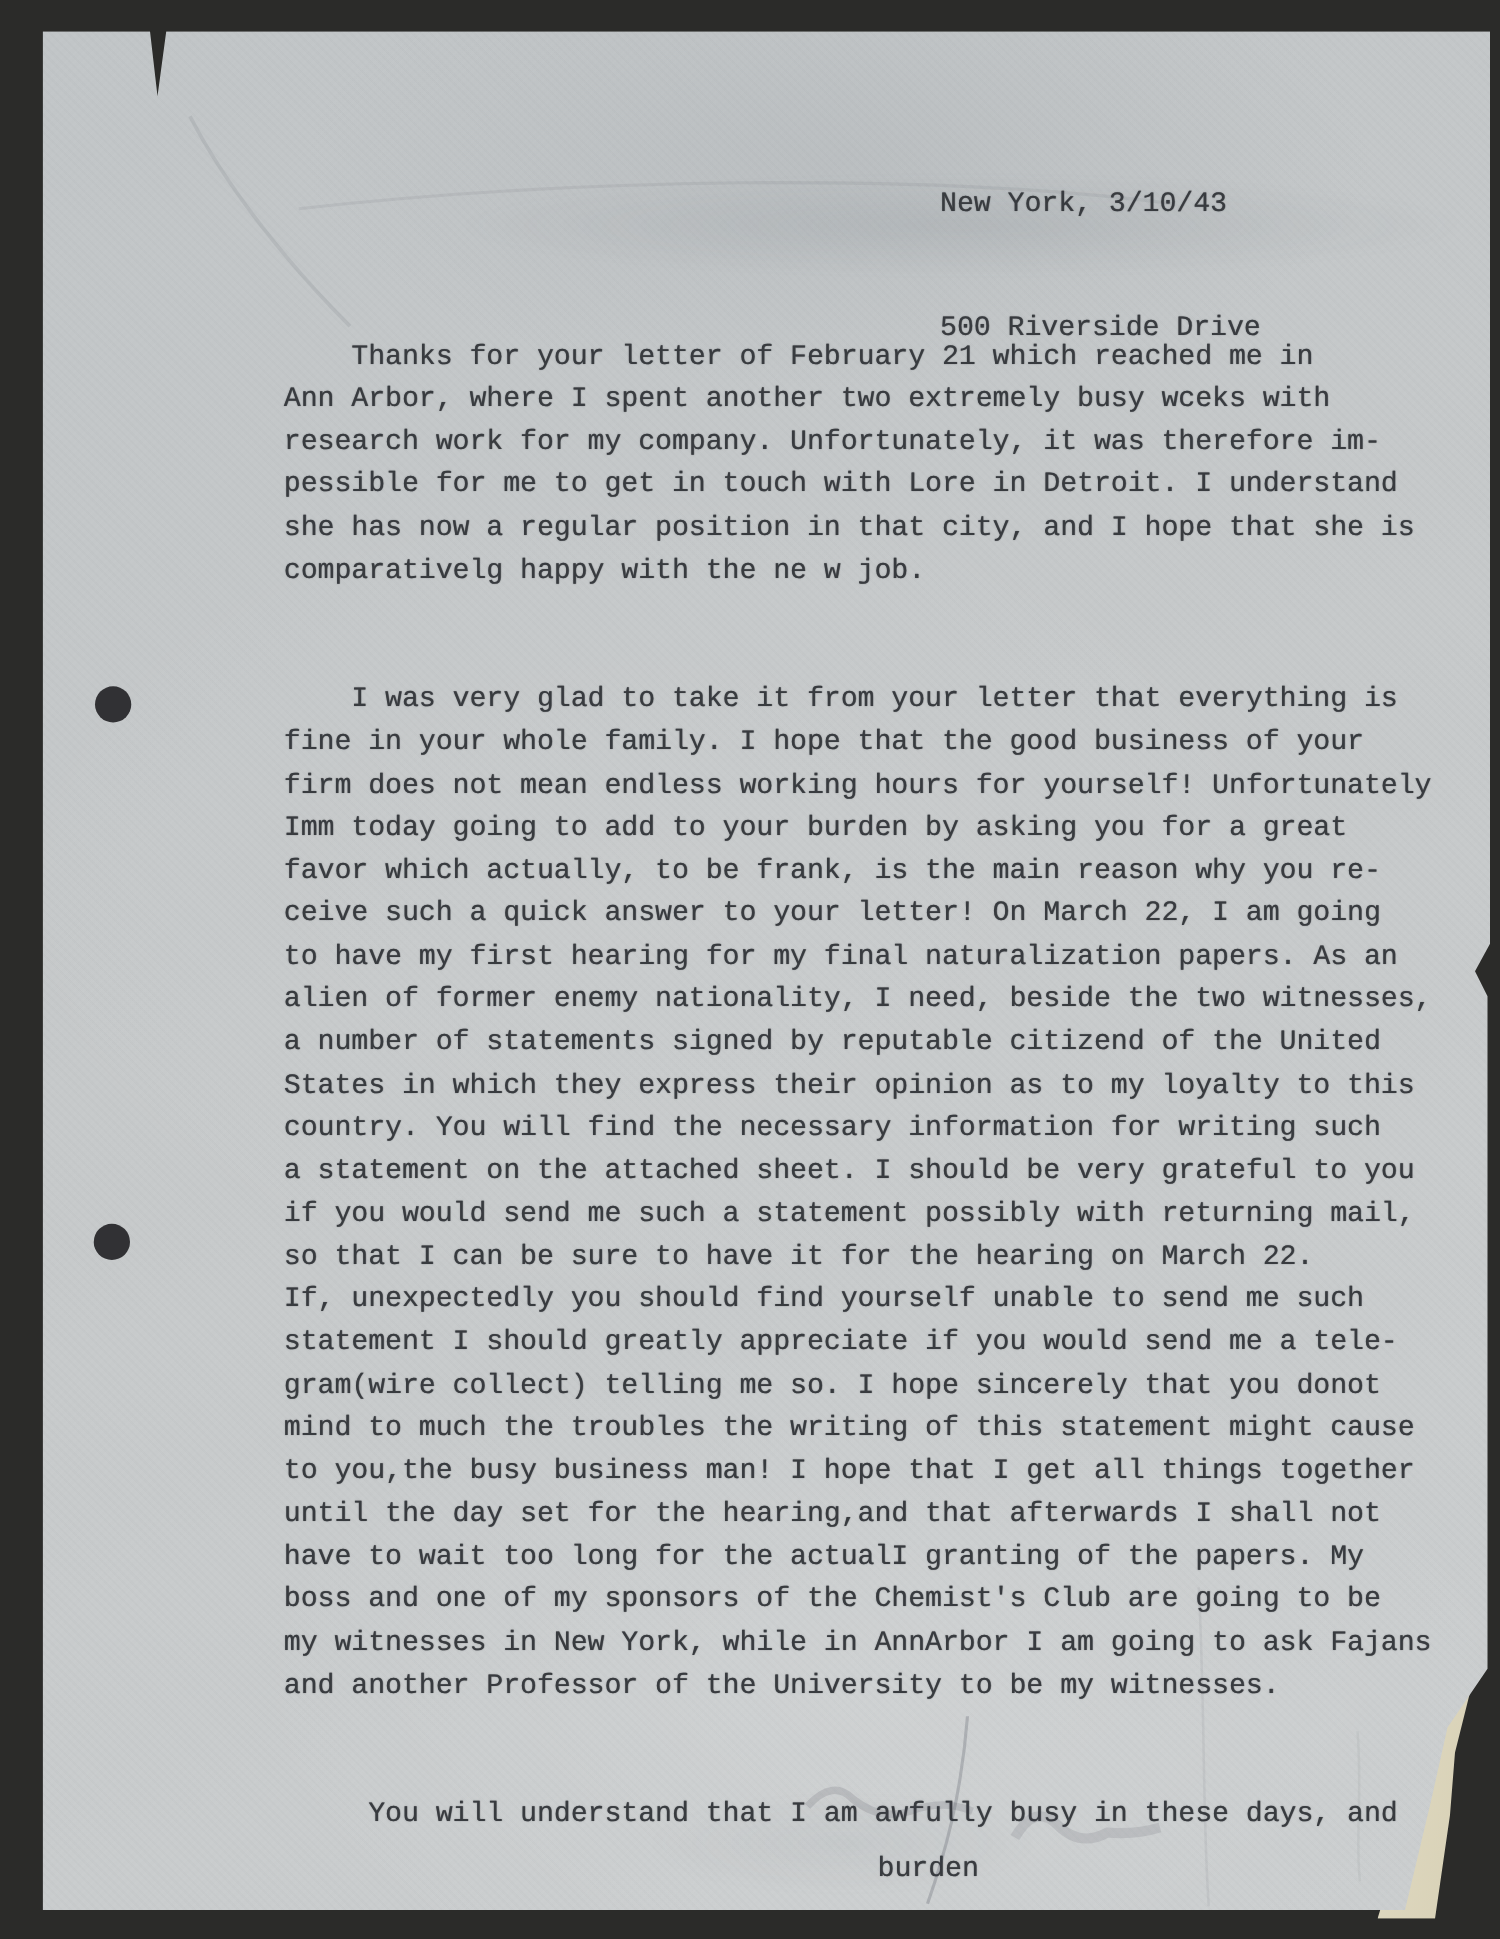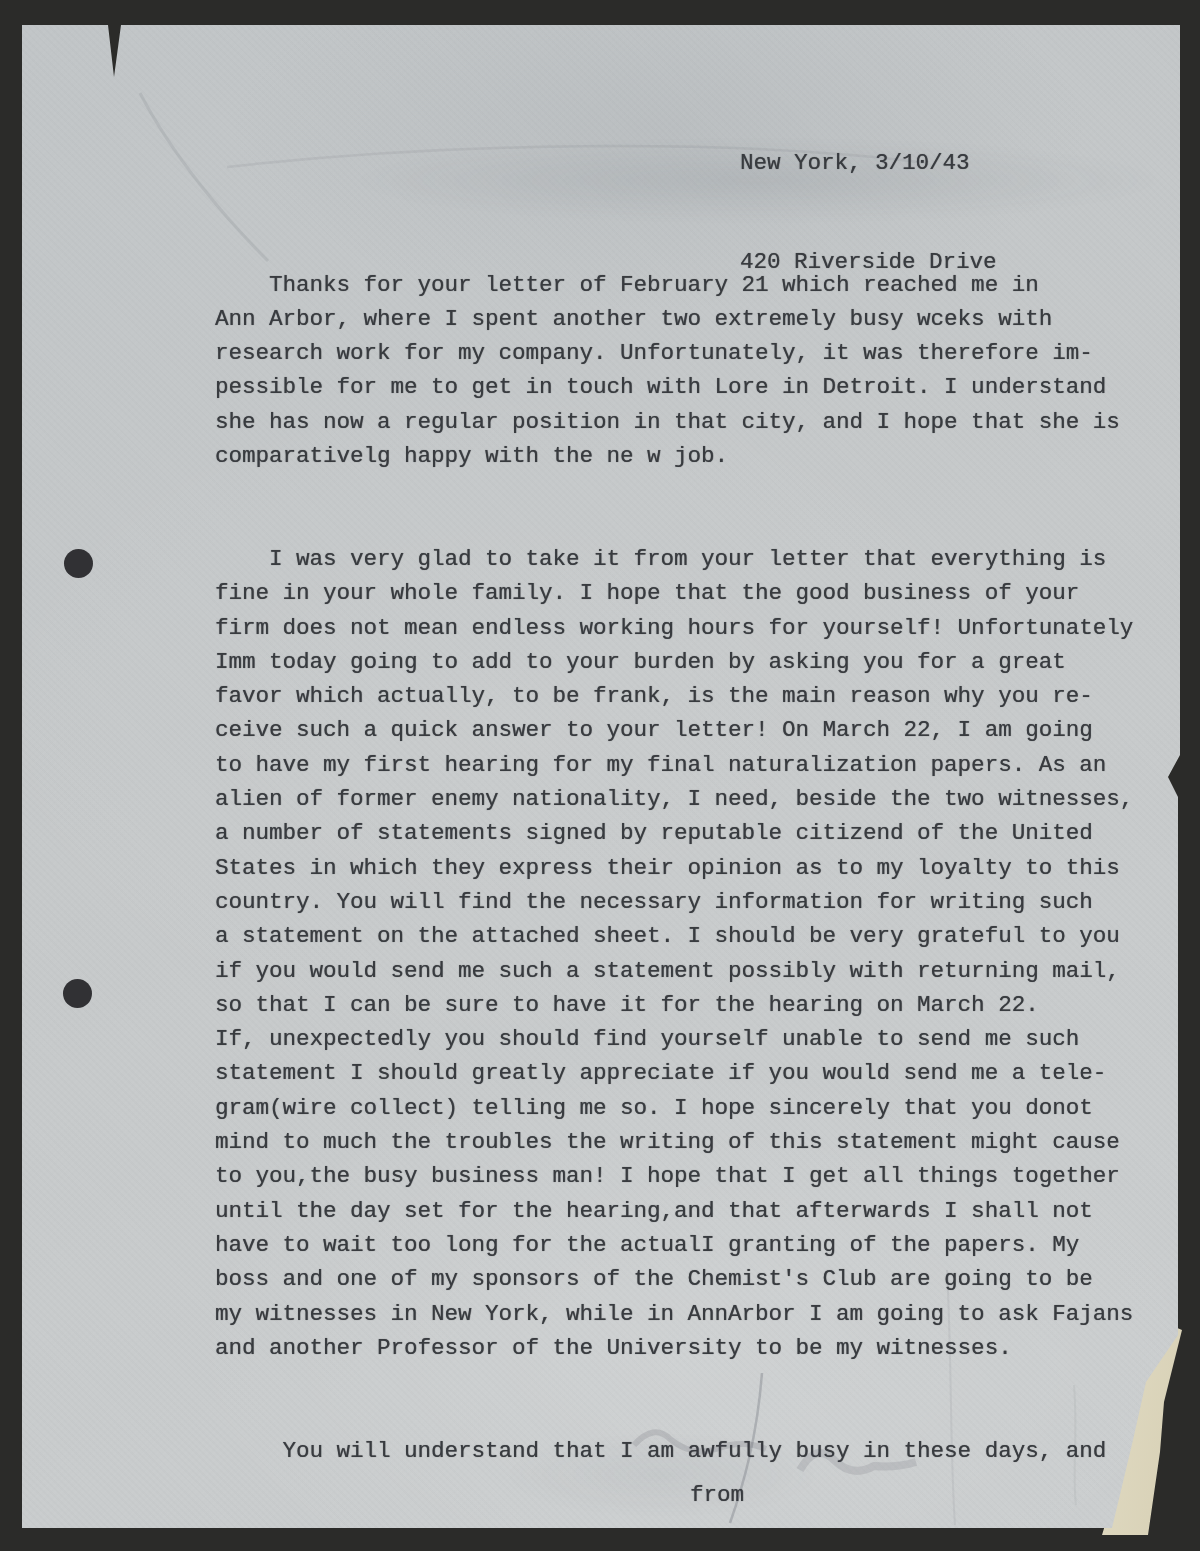--- a/index.html
+++ b/index.html
@@ -13,21 +13,21 @@
 
   
   .tape {
     position: absolute; left: 1090px; top: 1280px; width: 100px; height: 255px;
     background: linear-gradient(100deg, #e2dcc4, #d6cfb4);
     clip-path: polygon(92px 50px, 74px 122px, 70px 172px, 58px 255px, 12px 255px, 30px 196px, 44px 146px, 58px 88px, 78px 44px);
   }
 
   
   .paper {
-    position: absolute; left: 22px; top: 25px; width: 1158px; height: 1503px;
+    position: absolute; left: 34px; top: 25px; width: 1158px; height: 1503px;
     background:
       radial-gradient(ellipse 620px 260px at 55% 7%, rgba(110,118,126,0.10), transparent 70%),
       radial-gradient(ellipse 820px 520px at 42% 46%, rgba(255,255,255,0.05), transparent 72%),
       radial-gradient(ellipse 760px 420px at 58% 88%, rgba(255,255,255,0.10), transparent 70%),
       repeating-linear-gradient(45deg, rgba(40,46,52,0.016) 0 2px, rgba(255,255,255,0.0) 2px 5px),
       repeating-linear-gradient(-45deg, rgba(255,255,255,0.02) 0 2px, rgba(0,0,0,0.0) 2px 5px),
       linear-gradient(160deg, #c1c5c7 0%, #c6c9ca 45%, #cbcecf 100%);
     box-shadow: 0 0 20px rgba(0,0,0,0.35);
     clip-path: polygon(
       0 0, 86px 0, 92px 52px, 99px 0,
@@ -79,31 +79,31 @@
   <div class="paper">
 
     <div class="smudge-top"></div>
     <div class="smudge-mid"></div>
 
     <div class="hole h1"></div>
     <div class="hole h2"></div>
 
     <div class="header-block typeink">
       <div class="tline">New York, 3/10/43</div>
-      <div class="tline">420 Riverside Drive</div>
+      <div class="tline">500 Riverside Drive</div>
     </div>
 
     <div class="letter-body typeink">
       <div><div class="tline">    Thanks for your letter of February 21 which reached me in</div><div class="tline">Ann Arbor, where I spent another two extremely busy wceks with</div><div class="tline">research work for my company. Unfortunately, it was therefore im-</div><div class="tline">pessible for me to get in touch with Lore in Detroit. I understand</div><div class="tline">she has now a regular position in that city, and I hope that she is</div><div class="tline">comparativelg happy with the ne w job.</div></div>
       <div><div class="tline">    I was very glad to take it from your letter that everything is</div><div class="tline">fine in your whole family. I hope that the good business of your</div><div class="tline">firm does not mean endless working hours for yourself! Unfortunately</div><div class="tline">Imm today going to add to your burden by asking you for a great</div><div class="tline">favor which actually, to be frank, is the main reason why you re-</div><div class="tline">ceive such a quick answer to your letter! On March 22, I am going</div><div class="tline">to have my first hearing for my final naturalization papers. As an</div><div class="tline">alien of former enemy nationality, I need, beside the two witnesses,</div><div class="tline">a number of statements signed by reputable citizend of the United</div><div class="tline">States in which they express their opinion as to my loyalty to this</div><div class="tline">country. You will find the necessary information for writing such</div><div class="tline">a statement on the attached sheet. I should be very grateful to you</div><div class="tline">if you would send me such a statement possibly with returning mail,</div><div class="tline">so that I can be sure to have it for the hearing on March 22.</div><div class="tline">If, unexpectedly you should find yourself unable to send me such</div><div class="tline">statement I should greatly appreciate if you would send me a tele-</div><div class="tline">gram(wire collect) telling me so. I hope sincerely that you donot</div><div class="tline">mind to much the troubles the writing of this statement might cause</div><div class="tline">to you,the busy business man! I hope that I get all things together</div><div class="tline">until the day set for the hearing,and that afterwards I shall not</div><div class="tline">have to wait too long for the actualI granting of the papers. My</div><div class="tline">boss and one of my sponsors of the Chemist's Club are going to be</div><div class="tline">my witnesses in New York, while in AnnArbor I am going to ask Fajans</div><div class="tline">and another Professor of the University to be my witnesses.</div></div>
       <div><div class="tline">     You will understand that I am awfully busy in these days, and</div></div>
     </div>
 
     <div class="closing-block typeink">
-      <div class="tline">from</div>
+      <div class="tline">burden</div>
     </div>
 
     <svg class="marks" width="1158" height="1503" viewBox="0 0 1158 1503">
 
       <path d="M 118 68 C 150 130, 202 192, 246 236" fill="none" stroke="rgba(60,66,76,0.10)" stroke-width="3"></path>
 
       <path d="M 205 142 C 420 118, 700 112, 905 138" fill="none" stroke="rgba(60,66,76,0.08)" stroke-width="2.5"></path>
 
       <path d="M 740 1348 C 735 1412, 722 1458, 708 1498" fill="none" stroke="rgba(55,60,72,0.22)" stroke-width="2.5"></path>
       <path d="M 612 1420 q 20 -22 36 -6 q 22 18 46 10 q 26 -10 50 0" fill="none" stroke="rgba(55,60,72,0.14)" stroke-width="6"></path>

